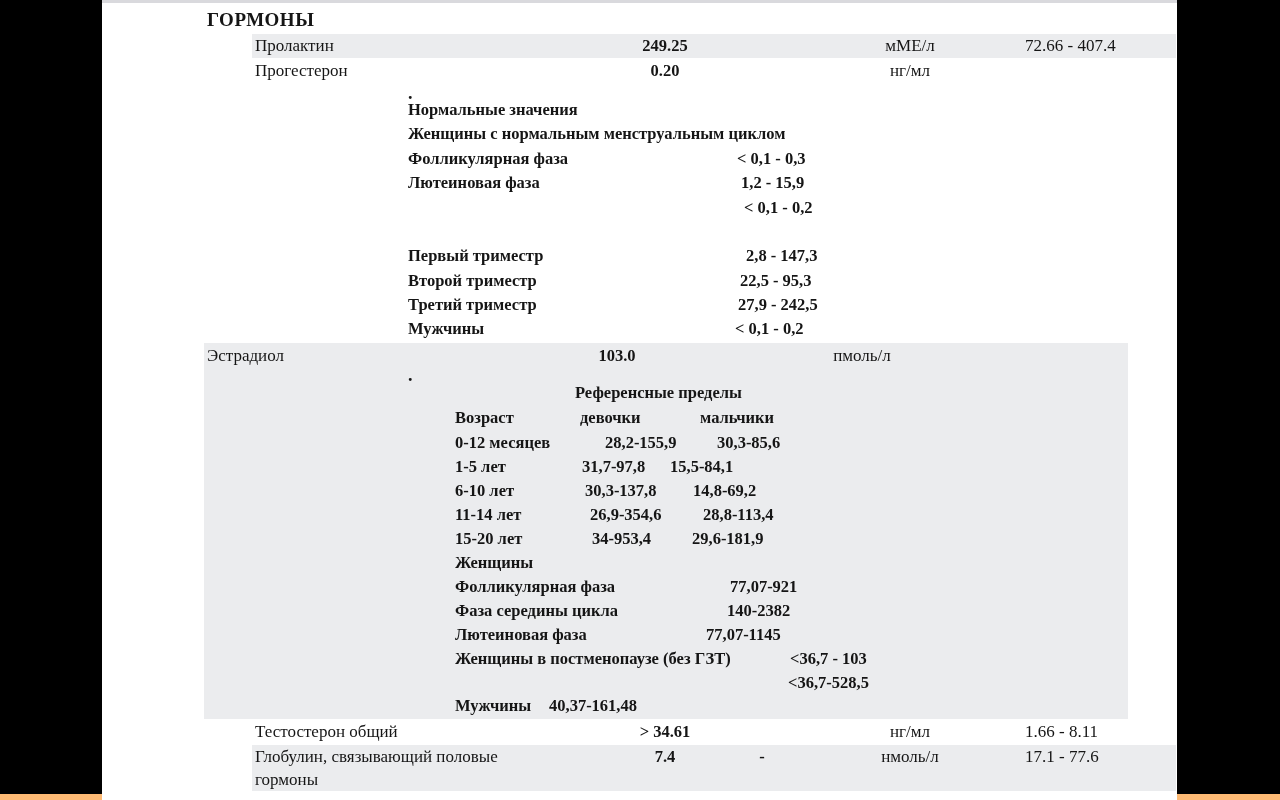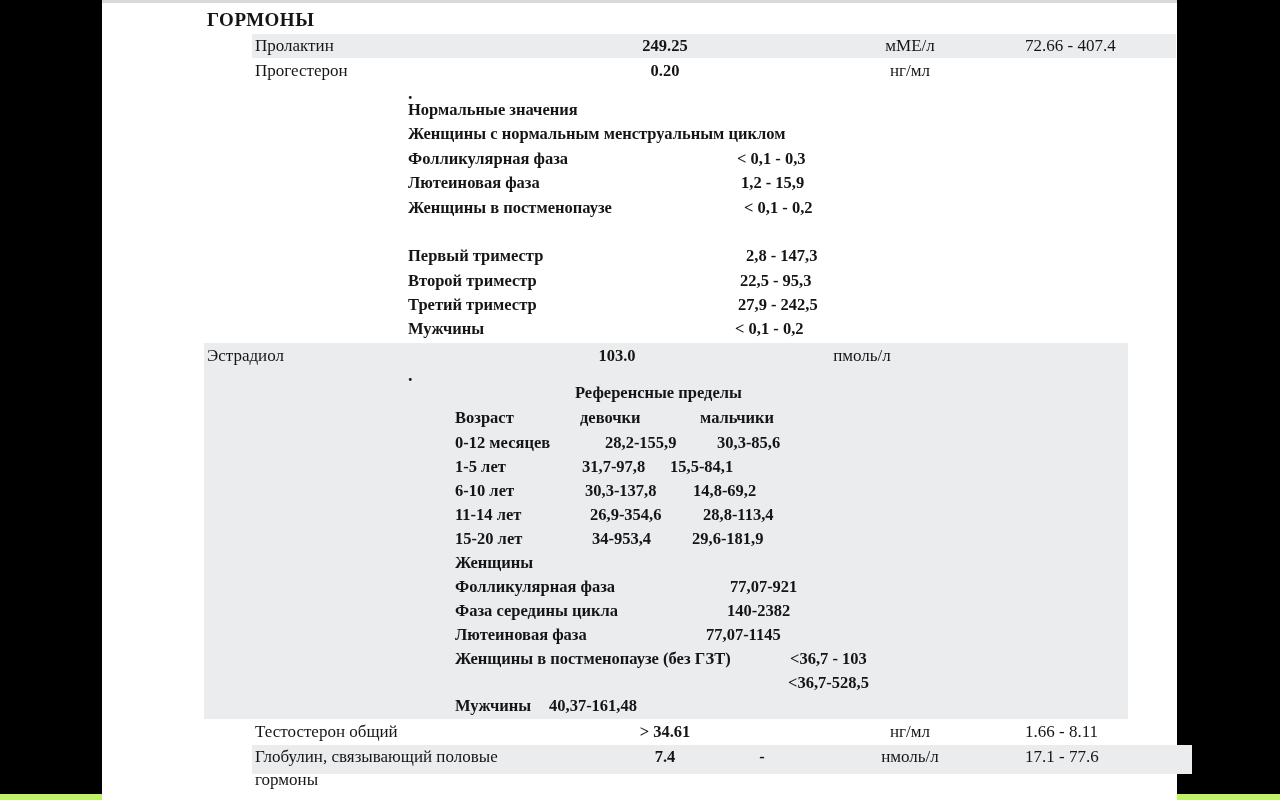--- a/index.html
+++ b/index.html
@@ -1,32 +1,32 @@
 <!DOCTYPE html>
 <html><head>
 <meta charset="utf-8">
 <style>
   html,body{margin:0;padding:0;}
-  .canvas{position:relative;width:1280px;height:800px;background:#bef264;overflow:hidden;
+  .canvas{position:relative;width:1280px;height:800px;background:#fdba74;overflow:hidden;
           font-family:"Liberation Serif","DejaVu Serif",serif;color:#151515;}
   .bar{position:absolute;top:0;height:794px;background:#000;}
   .bar.left{left:0;width:102px;}
   .bar.right{left:1177px;width:103px;}
   .page{position:absolute;left:102px;top:0;width:1075px;height:800px;background:#fff;
         border-top:3px solid #d9d9dd;box-sizing:border-box;}
   .title{position:absolute;left:105px;top:6px;font-size:19px;font-weight:bold;letter-spacing:.5px;}
   .row{position:absolute;left:102px;width:924px;height:24px;line-height:24px;font-size:17px;margin-left:48px;}
   .row.shaded{background:#ebecee;}
   .cell{position:absolute;top:0;white-space:nowrap;}
   .cell.name{left:3px;}
   .cell.value{left:338px;width:150px;text-align:center;font-weight:bold;font-size:16.5px;}
   .cell.flag{left:435px;width:150px;text-align:center;font-weight:bold;font-size:16.5px;}
   .cell.unit{left:583px;width:150px;text-align:center;}
   .cell.range{left:773px;}
-  .row.glob{height:29px;padding-left:16px;}
+  .row.glob{height:46px;}
   .row.glob .cell.name{width:300px;line-height:23px;white-space:normal;padding-top:0;}
   .pline,.bline{position:absolute;left:0;width:100%;height:24px;line-height:24px;
         font-weight:bold;font-size:16.5px;}
   .nlabel,.nvalue,.dot{position:absolute;top:0;white-space:nowrap;}
   .dot{font-size:18px;}
   .estr{position:absolute;left:102px;top:340px;width:924px;height:376px;background:#ebecee;}
   .estr .row-inner{position:absolute;left:0;top:0;width:924px;height:24px;line-height:25px;font-size:17px;}
 </style>
 </head>
 <body>
@@ -62,21 +62,20 @@
     </div>
     <div class="pline" style="top:144px">
       <span class="nlabel" style="left:306px">Фолликулярная фаза</span>
       <span class="nvalue" style="left:635px">&lt; 0,1 - 0,3</span>
     </div>
     <div class="pline" style="top:168px">
       <span class="nlabel" style="left:306px">Лютеиновая фаза</span>
       <span class="nvalue" style="left:639px">1,2 - 15,9</span>
     </div>
     <div class="pline" style="top:193px">
-      <span class="nlabel" style="left:306px">Женщины в постменопаузе</span>
       <span class="nvalue" style="left:642px">&lt; 0,1 - 0,2</span>
     </div>
     <div class="pline" style="top:241px">
       <span class="nlabel" style="left:306px">Первый триместр</span>
       <span class="nvalue" style="left:644px">2,8 - 147,3</span>
     </div>
     <div class="pline" style="top:266px">
       <span class="nlabel" style="left:306px">Второй триместр</span>
       <span class="nvalue" style="left:638px">22,5 - 95,3</span>
     </div>

